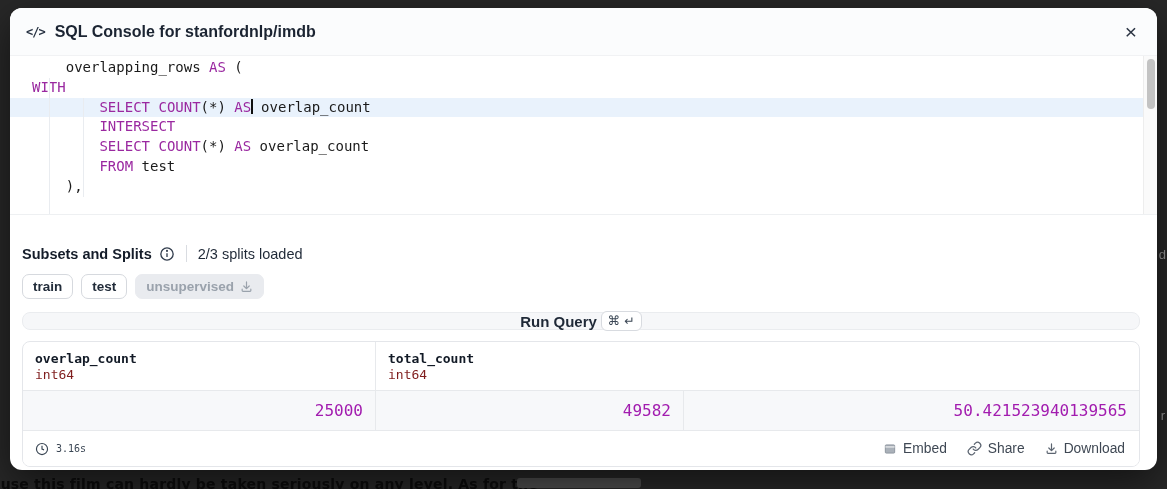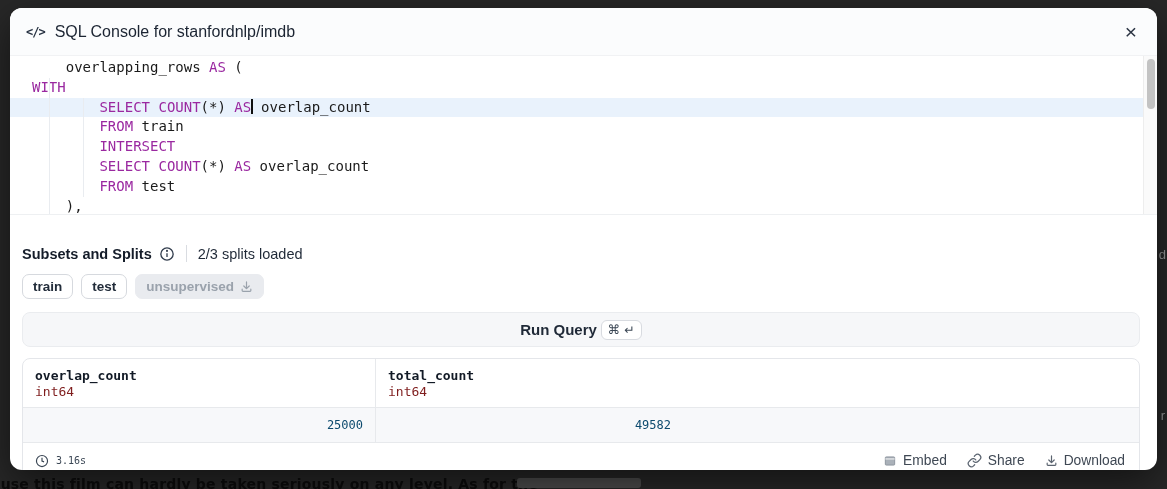--- a/index.html
+++ b/index.html
@@ -13,21 +13,21 @@
   .dim-frag { position:absolute; color:#9a9a9a; font-size:13px; }
   .frag-0 { right:1px; top:247px; }
   .frag-1 { right:2px; top:408px; }
 
   
   .modal { position:absolute; left:10px; top:8px; width:1147px; height:462px; background:#ffffff;
            border-radius:12px; overflow:hidden; box-shadow:0 12px 40px rgba(0,0,0,.55); }
 
   .hdr { height:47px; display:flex; align-items:center; padding:0 18px 0 16px; background:#fbfcfd; }
   .hdr-icon { font-family:"DejaVu Sans Mono", monospace; font-size:12px; font-weight:700; color:#273242; margin-right:10px; letter-spacing:-1px; }
-  .hdr-title { font-size:16px; font-weight:400; color:#1b2432; }
+  .hdr-title { font-size:16px; font-weight:700; color:#1b2432; }
   .close-btn { margin-left:auto; border:none; background:none; font-size:21px; line-height:1; color:#2a3342; cursor:pointer; padding:0 2px; }
 
   
   .editor { position:relative; height:160px; border-top:1px solid #f1f2f4; border-bottom:1px solid #eef0f2;
             font-family:"DejaVu Sans Mono", monospace; font-size:14px; color:#1a1a1a; padding:2px 14px 0 0; overflow:hidden; }
   .code-line { height:19.8px; line-height:19.8px; white-space:pre; padding-left:22px; }
   .code-line.active { background:var(--active-line,#e9f2fc); }
   .tok-k { color:var(--kw,#9a28a0); }
   .caret { display:inline-block; width:1.5px; height:15px; background:#101010; vertical-align:-2.5px; }
   .guide { position:absolute; width:1px; background:#e9ecf0; }
@@ -48,35 +48,35 @@
 
   
   .splits-row { margin-top:10px; display:flex; align-items:center; gap:8px; }
   .pill { height:25px; padding:0 10px; display:inline-flex; align-items:center; gap:6px; border-radius:7px;
           border:1px solid #d6d9de; background:#fff; font-family:"Liberation Sans",sans-serif;
           font-size:13.5px; font-weight:700; color:#222c3a; cursor:pointer; }
   .pill.muted { background:#e9ebef; border-color:#e9ebef; color:#9aa2ac; }
   .pill.muted svg { stroke:#9aa2ac; }
 
   
-  .run-btn { margin-top:13px; width:100%; height:35px; border-radius:8px; border:1px solid #eaecef;
+  .run-btn { margin-top:13px; width:100%; height:18px; border-radius:8px; border:1px solid #eaecef;
              background:#f6f7f9; display:flex; align-items:center; justify-content:center; gap:4px; cursor:pointer; }
   .run-label { font-size:15px; font-weight:700; color:#1f2937; }
   .kbd { background:#fff; border:1px solid #d8dbe0; border-radius:6px; padding:1px 6px 2px;
          font-size:12.5px; color:#3a4654; font-family:"DejaVu Sans", sans-serif; }
 
   
   .results { margin-top:11px; border:1px solid #e4e6ea; border-radius:8px; overflow:hidden; background:#fff; }
   .tbl-head, .tbl-row { display:grid; grid-template-columns:352px 308px 1fr; }
   .tbl-head .cell { padding:9px 12px 8px; }
   .tbl-head .cell + .cell, .tbl-row .cell + .cell { border-left:1px solid #e7e9ec; }
   .col-name { font-family:"DejaVu Sans Mono", monospace; font-size:13px; font-weight:700; color:#121a26; }
   .col-type { font-family:"DejaVu Sans Mono", monospace; font-size:13px; color:#7f1d1d; margin-top:1px; }
   .tbl-row { background:#f7f8fa; border-top:1px solid #e7e9ec; }
-  .tbl-row .cell { padding:10px 12px; font-family:"DejaVu Sans Mono", monospace; font-size:12px; color:#0c4a6e; text-align:right; }
+  .tbl-row .cell { padding:10px 12px; font-family:"DejaVu Sans Mono", monospace; font-size:16px; color:#a21caf; text-align:right; }
   .tbl-foot { border-top:1px solid #e7e9ec; height:36px; display:flex; align-items:center; padding:0 14px 0 12px; background:#fff; }
   .elapsed { display:flex; align-items:center; gap:7px; font-family:"DejaVu Sans Mono", monospace; font-size:10px; color:#3a4654; }
   .foot-actions { margin-left:auto; display:flex; align-items:flex-end; gap:20px; }
   .foot-btn { display:inline-flex; align-items:center; gap:6px; border:none; background:none; cursor:pointer;
               font-family:"Liberation Sans",sans-serif; font-size:13.8px; color:#3f4854; }
   svg.ic { display:block; }
 </style>
 </head>
 <body>
 
@@ -95,21 +95,20 @@
     <button class="close-btn">×</button>
   </div>
 
   <div class="editor">
     <div class="guide g1"></div>
     <div class="guide g2"></div>
     <div id="codeLines">
         <div class="code-line"><span class="tok-p">    overlapping_rows </span><span class="tok-k">AS</span><span class="tok-p"> (</span></div>
         <div class="code-line"><span class="tok-k">WITH</span></div>
         <div class="code-line active"><span class="tok-p">        </span><span class="tok-k">SELECT</span><span class="tok-p"> </span><span class="tok-k">COUNT</span><span class="tok-p">(*) </span><span class="tok-k">AS</span><span class="caret"></span><span class="tok-p"> overlap_count</span></div>
-        <div class="code-line"><span class="tok-p">        </span><span class="tok-k">FROM</span><span class="tok-p"> train</span></div>
         <div class="code-line"><span class="tok-p">        </span><span class="tok-k">INTERSECT</span></div>
         <div class="code-line"><span class="tok-p">        </span><span class="tok-k">SELECT</span><span class="tok-p"> </span><span class="tok-k">COUNT</span><span class="tok-p">(*) </span><span class="tok-k">AS</span><span class="tok-p"> overlap_count</span></div>
         <div class="code-line"><span class="tok-p">        </span><span class="tok-k">FROM</span><span class="tok-p"> test</span></div>
         <div class="code-line"><span class="tok-p">    ),</span></div>
       </div>
     <div class="sb-track">
       <div class="sb-thumb"></div>
     </div>
   </div>
 
@@ -159,20 +158,21 @@
             <div class="col-type">int64</div>
           </div>
           <div class="cell">
             <div class="col-name">total_count</div>
             <div class="col-type">int64</div>
           </div>
         </div>
       <div class="tbl-row" id="tblRow">
           <div class="cell">25000</div>
           <div class="cell">49582</div>
+          <div class="cell">50.421523940139565</div>
         </div>
       <div class="tbl-foot">
         <span class="elapsed">
           <span>
             <svg class="ic" width="14" height="14" viewBox="0 0 24 24" fill="none" stroke="#3a4654" stroke-width="2">
               <circle cx="12" cy="12" r="9.5"></circle>
                 <polyline points="12 6.5 12 12 15.5 13.5"></polyline>
             </svg>
           </span>
           <span>3.16s</span>

